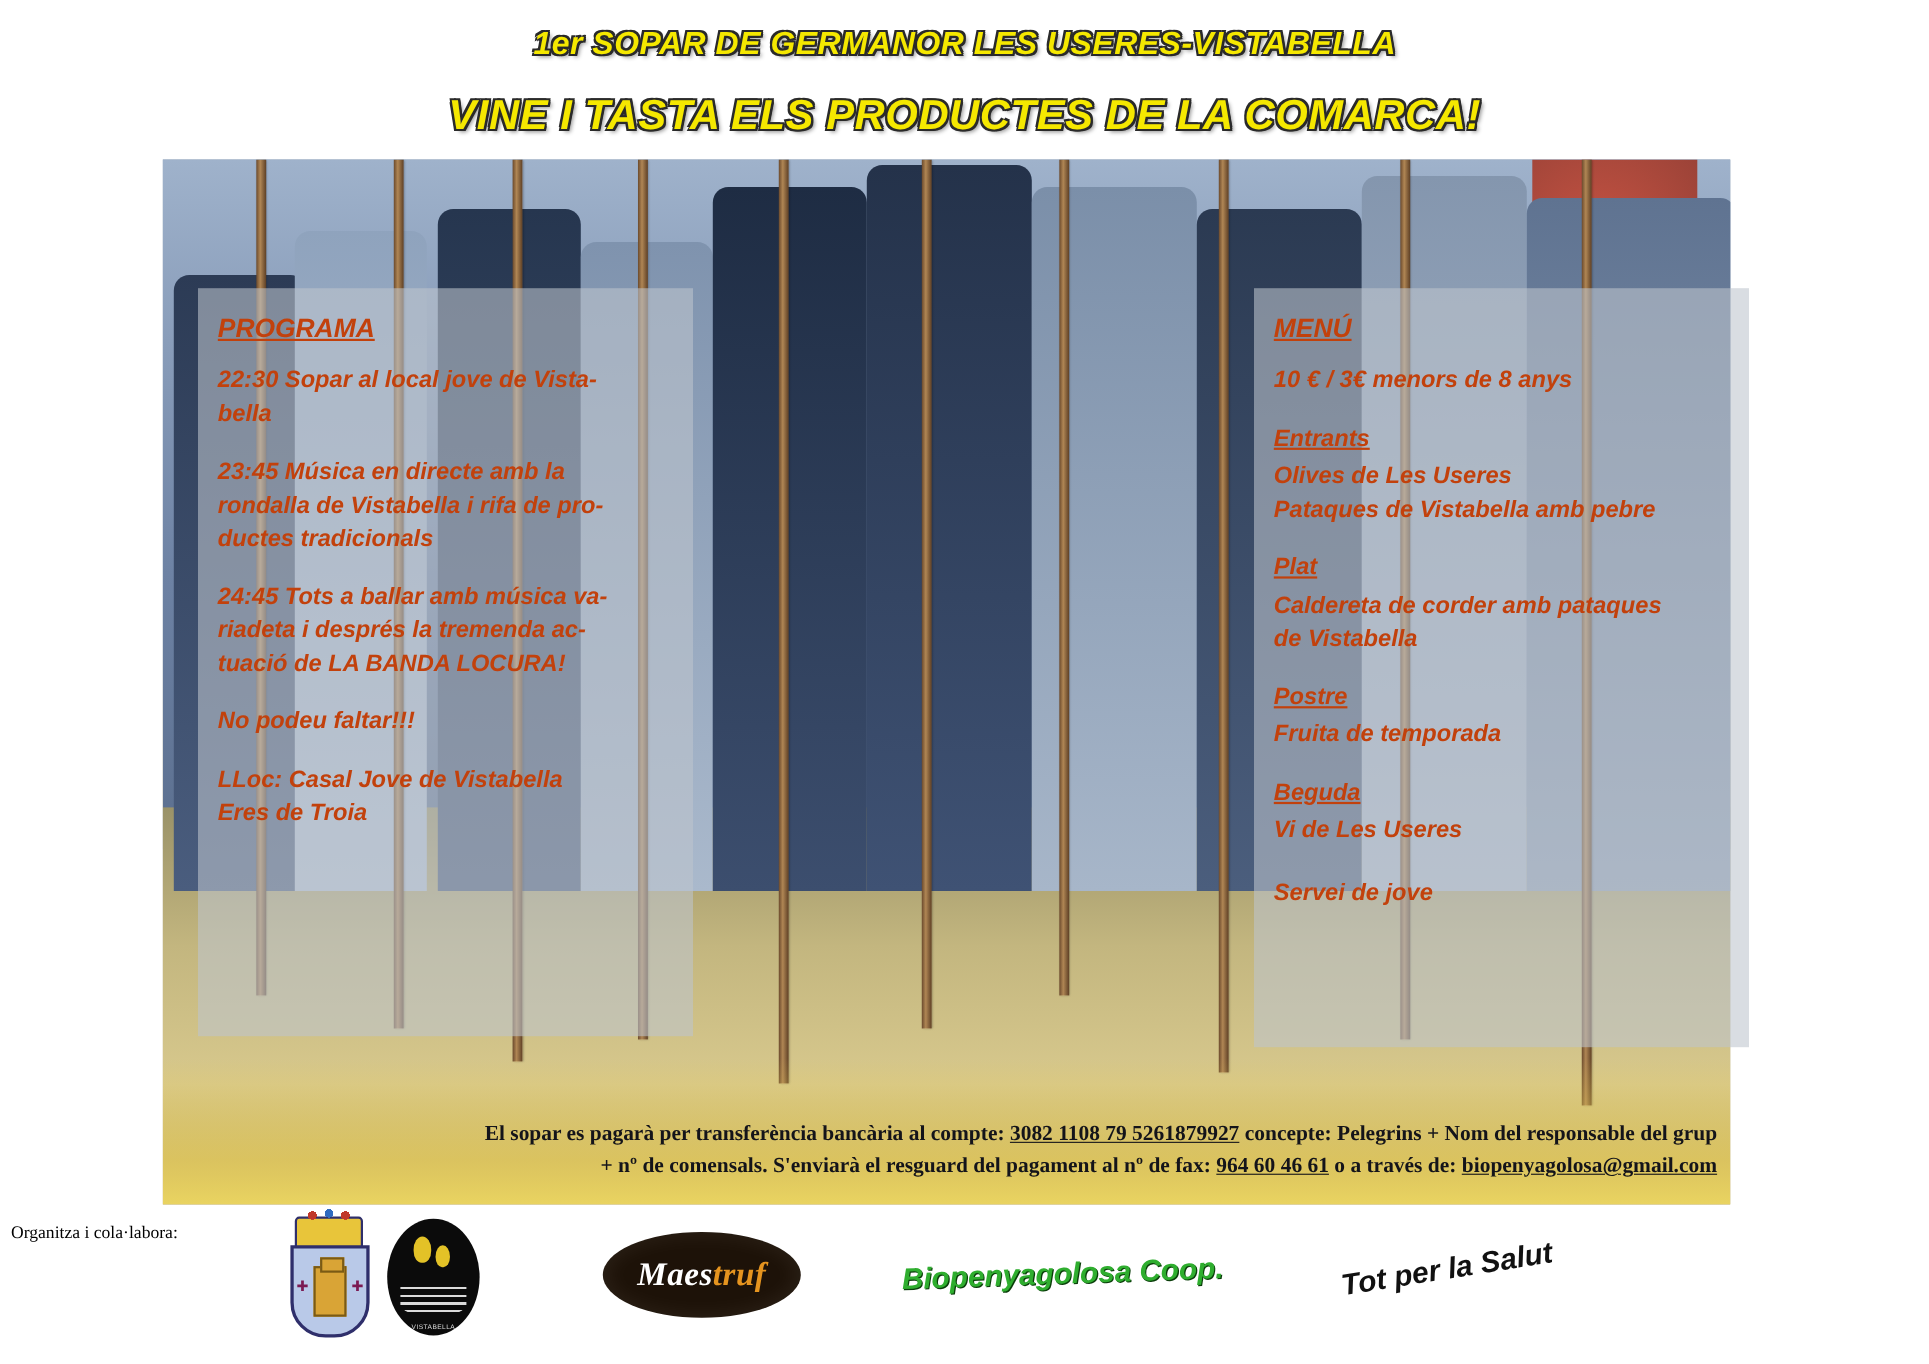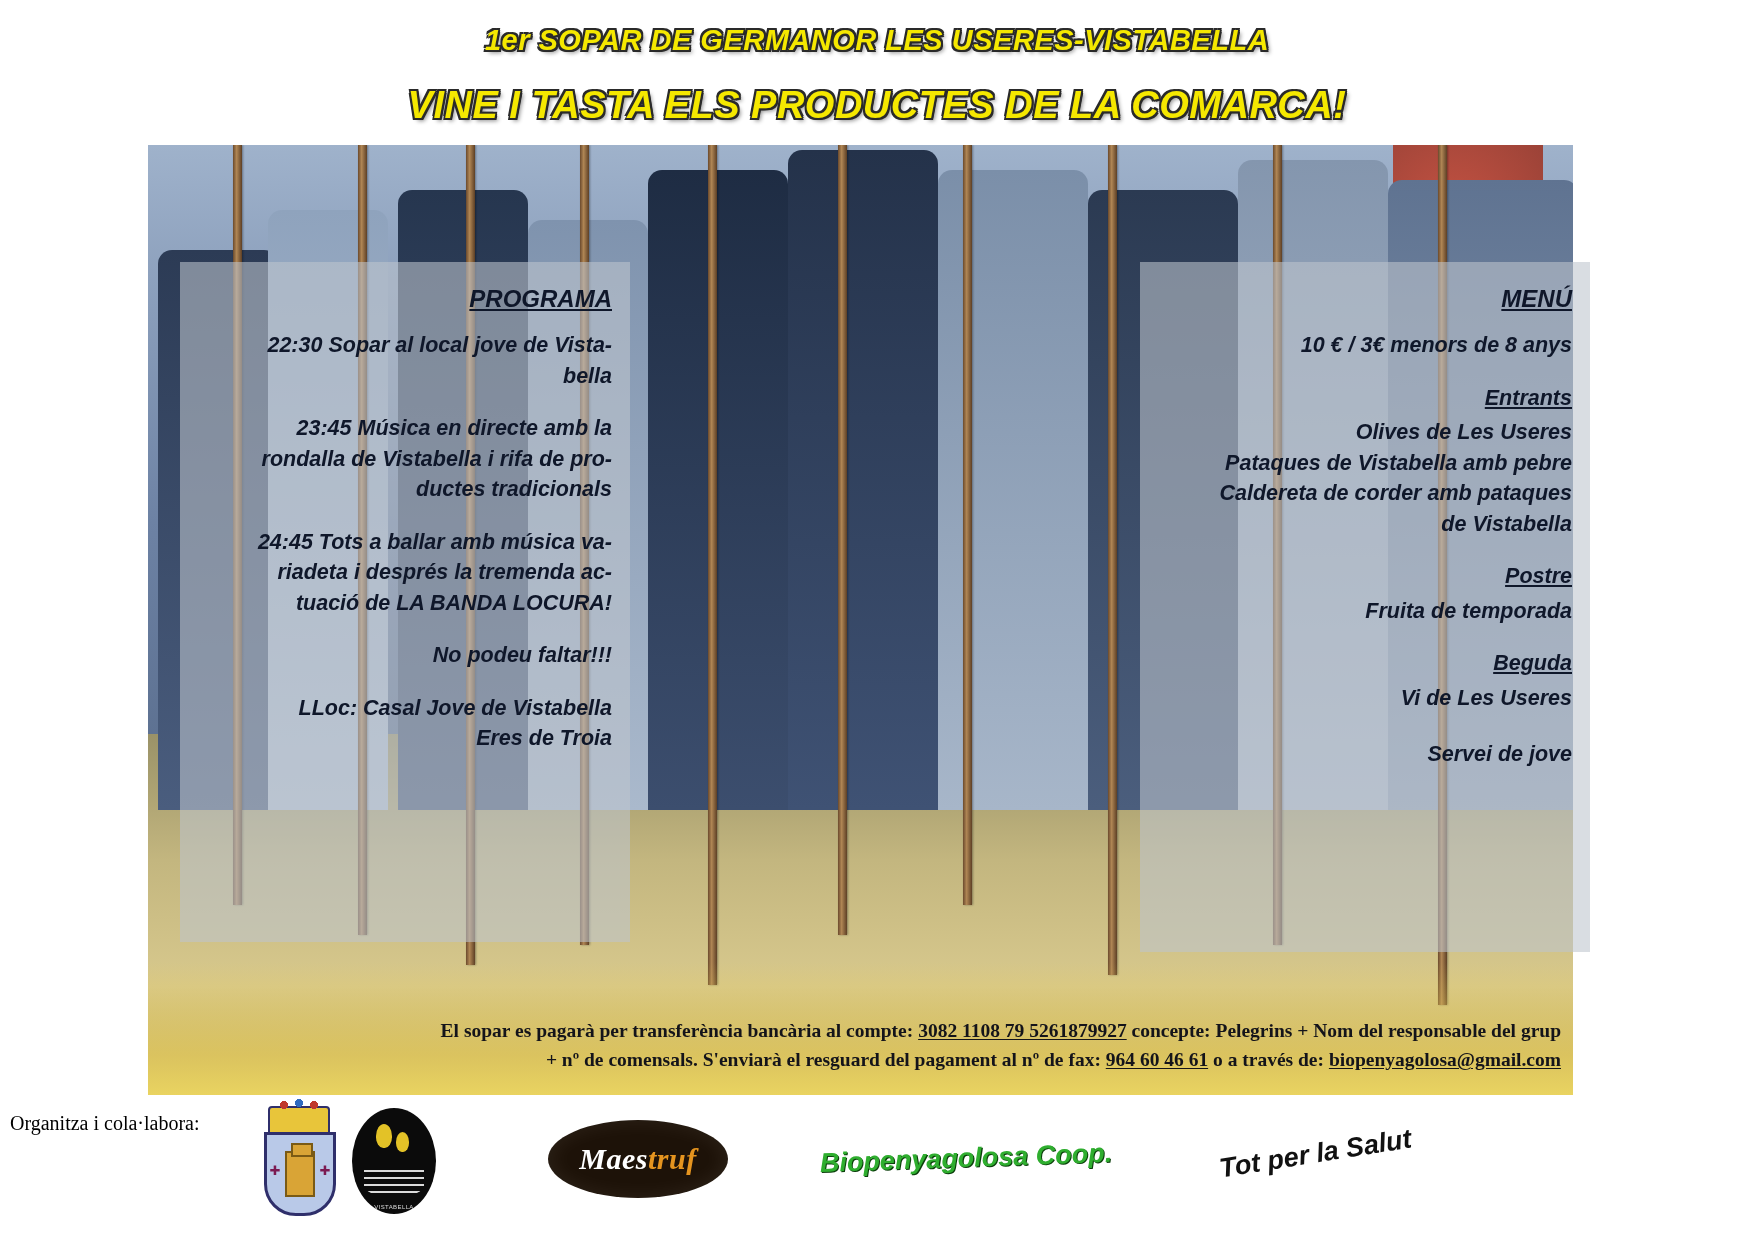--- a/index.html
+++ b/index.html
@@ -85,24 +85,24 @@
   }
   #photo .overlay-warm {
     position:absolute; left:0; bottom:0; width:100%; height:14%;
     background: linear-gradient(180deg, rgba(226,200,86,0) 0%, rgba(226,200,86,.75) 70%, rgba(236,214,96,.95) 100%);
   }
 
   
   .panel {
     position: absolute;
     background: rgba(190,196,205,0.58);
-    color: #0f172a;
+    color: #c2410c;
     font-style: italic;
     font-weight: bold;
-    text-align: right;
+    text-align: left;
     box-sizing: border-box;
   }
   #panel-programa {
     left: 180px;
     top: 262px;
     width: 450px;
     height: 680px;
     padding: 20px 18px;
     font-size: 21.5px;
     line-height: 1.42;
@@ -152,21 +152,21 @@
     left: 0;
     top: 1100px;
     width: 1754px;
     height: 140px;
   }
   #organitza-label {
     position: absolute;
     left: 10px;
     top: 12px;
     font-family: "Liberation Serif", serif;
-    font-size: 20px;
+    font-size: 16px;
     color: #000;
   }
   .logo { position: absolute; }
 
   
   #logo-shield { left: 258px; top: 6px; width: 78px; height: 110px; }
   #logo-shield .crown {
     position:absolute; left:10px; top:0; width:58px; height:26px;
     background:#e8c53a; border:2px solid #2f2f6b; border-radius:4px 4px 0 0;
   }
@@ -324,20 +324,21 @@
   </div>
 
   <div class="panel" id="panel-menu">
     <div class="panel-title">MENÚ</div>
     <div>10 € / 3€ menors de 8 anys</div>
 
     <div class="section-title">Entrants</div>
     <span class="line">Olives de Les Useres</span>
     <span class="line">Pataques de Vistabella amb pebre</span>
 
+    <div class="section-title">Plat</div>
     <span class="line">Caldereta de corder amb pataques</span>
     <span class="line">de Vistabella</span>
 
     <div class="section-title">Postre</div>
     <span class="line">Fruita de temporada</span>
 
     <div class="section-title">Beguda</div>
     <span class="line">Vi  de Les Useres</span>
 
     <div style="margin-top:26px;">

